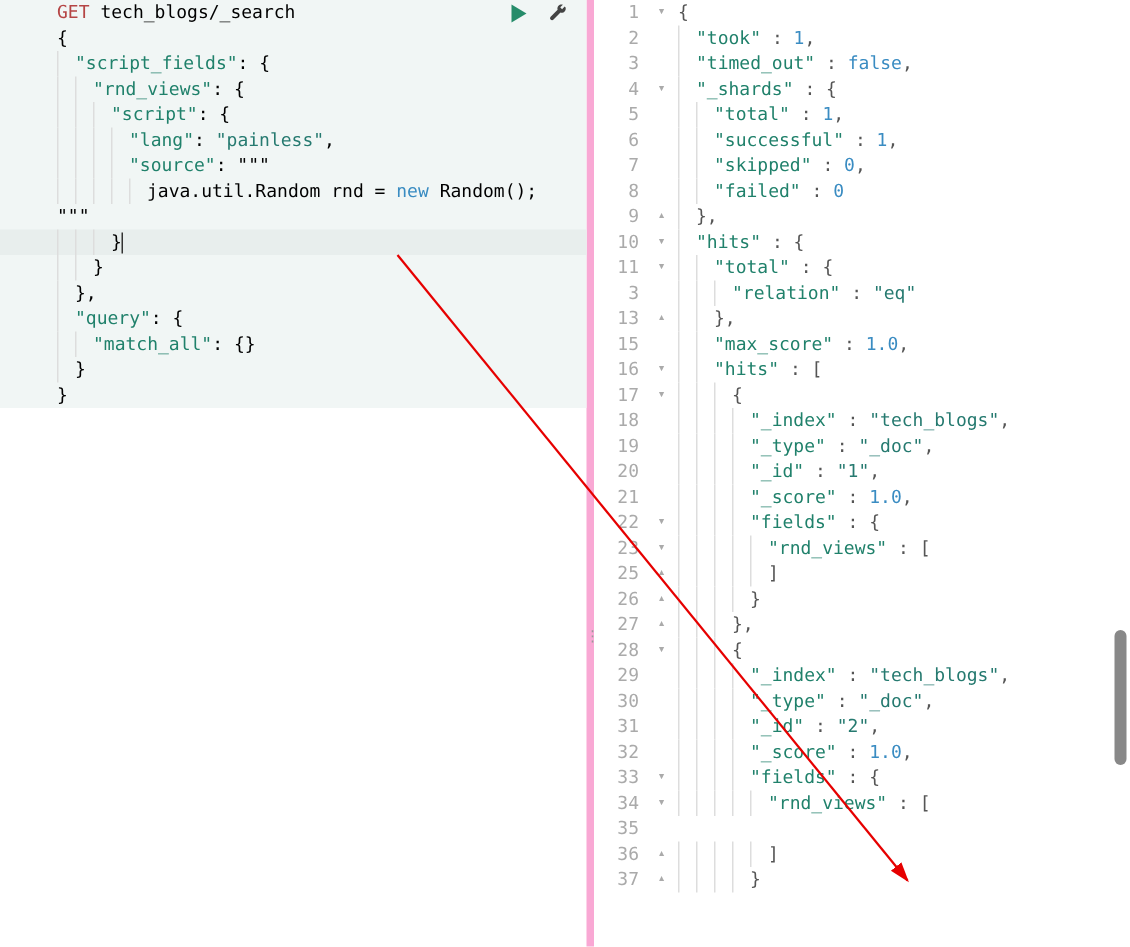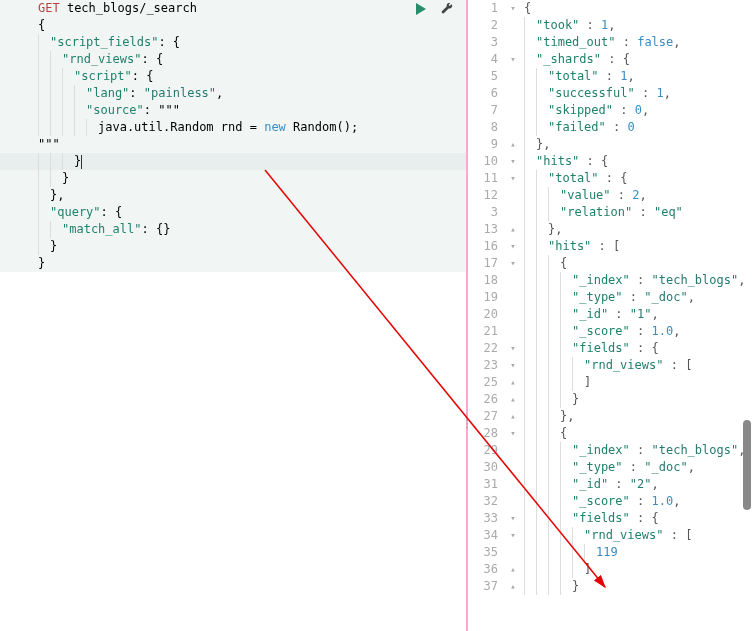--- a/index.html
+++ b/index.html
@@ -6,24 +6,24 @@
     body {
       font-family: "Menlo", "Monaco", "Consolas", monospace;
       font-size: 12px;
       width: 753px;
       height: 631px;
       display: flex;
       background: #fff;
       overflow: hidden;
     }
     .left-pane {
-      width: 468px;
+      width: 396px;
       background: #fff;
       position: relative;
-      border-right: 2px solid #f9a8d4;
+      border-right: 5px solid #f9a8d4;
     }
     .right-pane {
       flex: 1;
       background: #fff;
       position: relative;
       display: flex;
     }
     .editor-area {
       background: #f1f6f5;
     }
@@ -258,35 +258,35 @@
         <div class="gutter">10</div>
         <div class="fold-gutter">▾</div>
         <div class="code"><span class="indent-guide"></span><span class="key">"hits"</span><span class="punct"> : {</span></div>
       </div>
       <div class="code-line">
         <div class="gutter">11</div>
         <div class="fold-gutter">▾</div>
         <div class="code"><span class="indent-guide"></span><span class="indent-guide"></span><span class="key">"total"</span><span class="punct"> : {</span></div>
       </div>
       <div class="code-line">
-        <div class="gutter">12</div>
-        <div class="fold-gutter"></div>
-        <div class="code"><span class="indent-guide"></span><span class="indent-guide"></span><span class="indent-guide"></span><span class="key">"value"</span><span class="punct"> : </span><span class="number">2</span><span class="punct">,</span></div>
-      </div>
-      <div class="code-line">
         <div class="gutter">3</div>
         <div class="fold-gutter"></div>
         <div class="code"><span class="indent-guide"></span><span class="indent-guide"></span><span class="indent-guide"></span><span class="key">"relation"</span><span class="punct"> : </span><span class="string">"eq"</span></div>
       </div>
       <div class="code-line">
         <div class="gutter">13</div>
         <div class="fold-gutter">▴</div>
         <div class="code"><span class="indent-guide"></span><span class="indent-guide"></span><span class="punct">},</span></div>
       </div>
       <div class="code-line">
+        <div class="gutter">15</div>
+        <div class="fold-gutter"></div>
+        <div class="code"><span class="indent-guide"></span><span class="indent-guide"></span><span class="key">"max_score"</span><span class="punct"> : </span><span class="number">1.0</span><span class="punct">,</span></div>
+      </div>
+      <div class="code-line">
         <div class="gutter">16</div>
         <div class="fold-gutter">▾</div>
         <div class="code"><span class="indent-guide"></span><span class="indent-guide"></span><span class="key">"hits"</span><span class="punct"> : [</span></div>
       </div>
       <div class="code-line">
         <div class="gutter">17</div>
         <div class="fold-gutter">▾</div>
         <div class="code"><span class="indent-guide"></span><span class="indent-guide"></span><span class="indent-guide"></span><span class="punct">{</span></div>
       </div>
       <div class="code-line">
@@ -365,21 +365,20 @@
         <div class="code"><span class="indent-guide"></span><span class="indent-guide"></span><span class="indent-guide"></span><span class="indent-guide"></span><span class="key">"fields"</span><span class="punct"> : {</span></div>
       </div>
       <div class="code-line">
         <div class="gutter">34</div>
         <div class="fold-gutter">▾</div>
         <div class="code"><span class="indent-guide"></span><span class="indent-guide"></span><span class="indent-guide"></span><span class="indent-guide"></span><span class="indent-guide"></span><span class="key">"rnd_views"</span><span class="punct"> : [</span></div>
       </div>
       <div class="code-line">
         <div class="gutter">35</div>
         <div class="fold-gutter"></div>
-        <div class="code"><span class="indent-guide"></span><span class="indent-guide"></span><span class="indent-guide"></span><span class="indent-guide"></span><span class="indent-guide"></span><span class="indent-guide"></span><span class="number">119</span></div>
       </div>
       <div class="code-line">
         <div class="gutter">36</div>
         <div class="fold-gutter">▴</div>
         <div class="code"><span class="indent-guide"></span><span class="indent-guide"></span><span class="indent-guide"></span><span class="indent-guide"></span><span class="indent-guide"></span><span class="punct">]</span></div>
       </div>
       <div class="code-line">
         <div class="gutter">37</div>
         <div class="fold-gutter">▴</div>
         <div class="code"><span class="indent-guide"></span><span class="indent-guide"></span><span class="indent-guide"></span><span class="indent-guide"></span><span class="punct">}</span></div>

